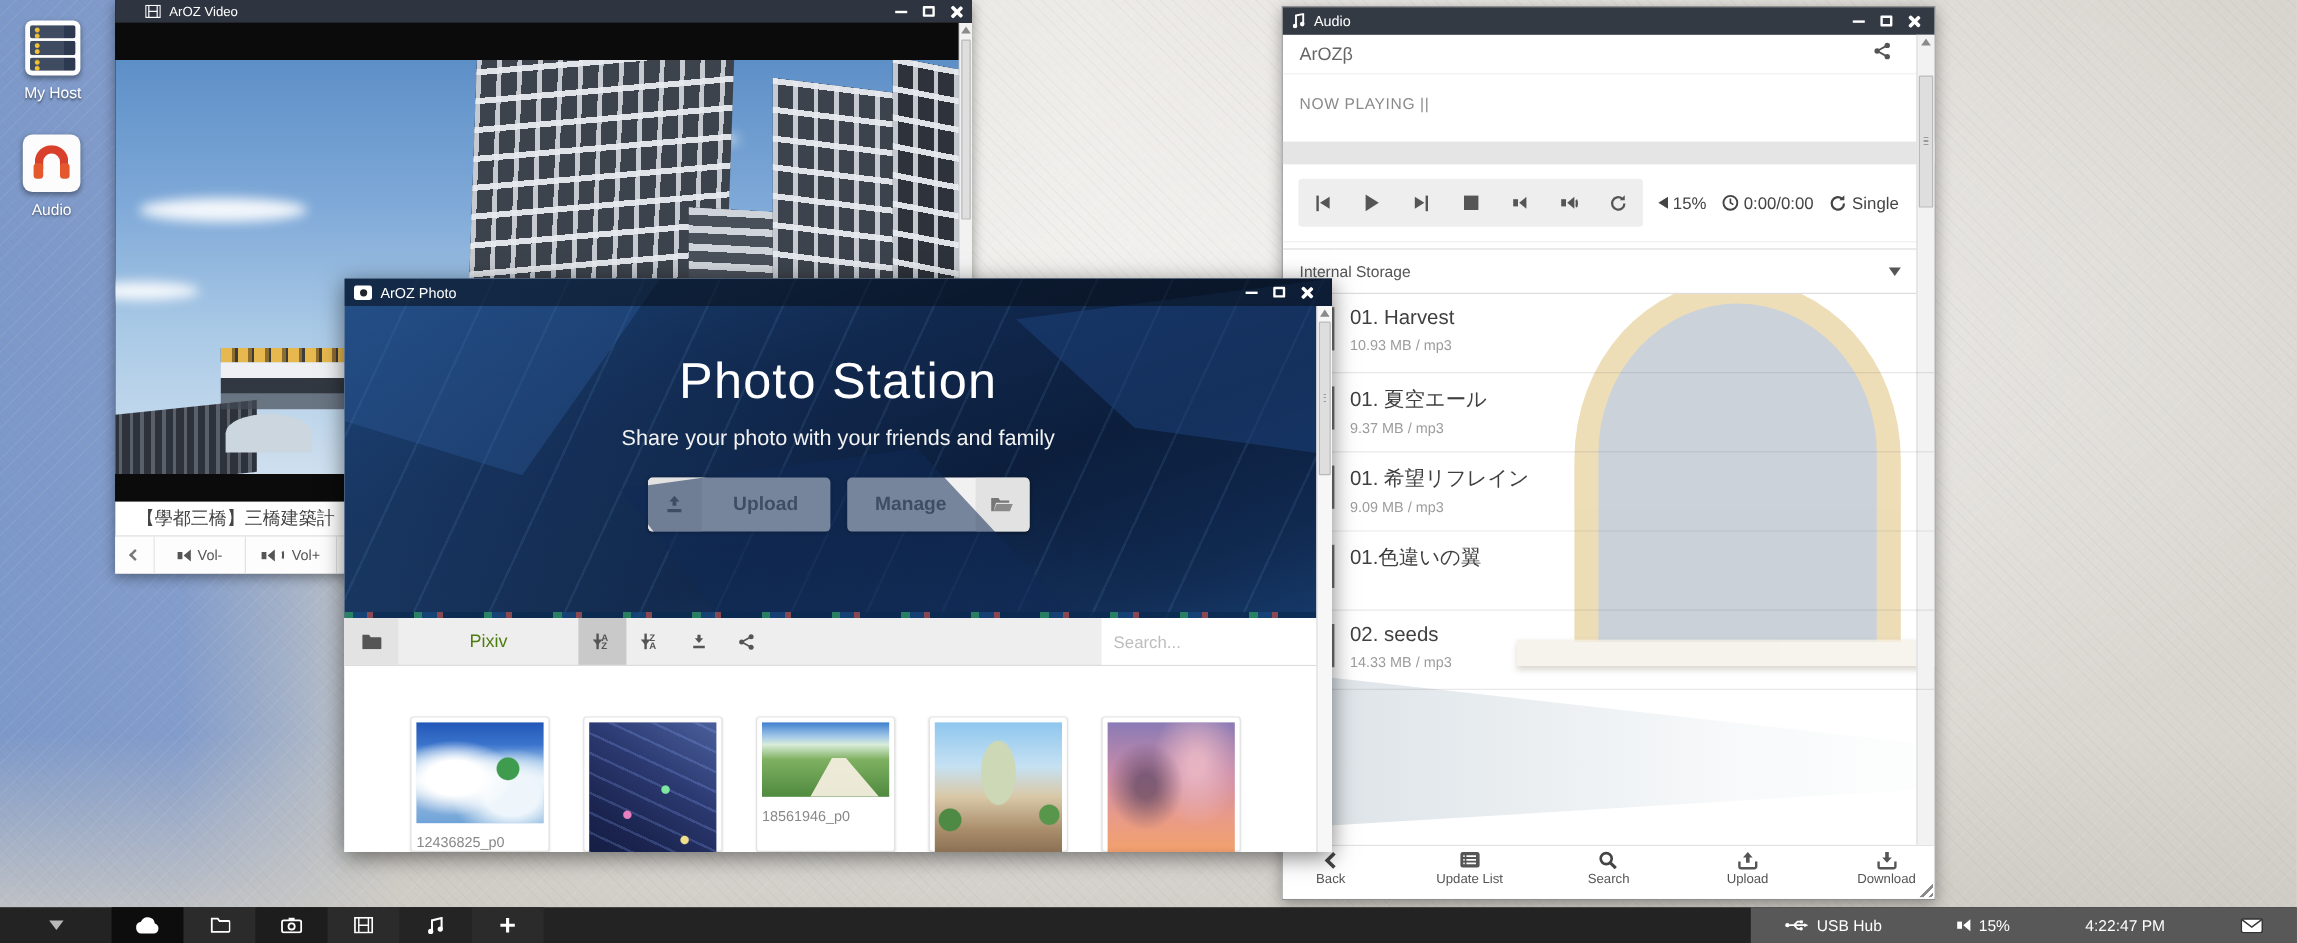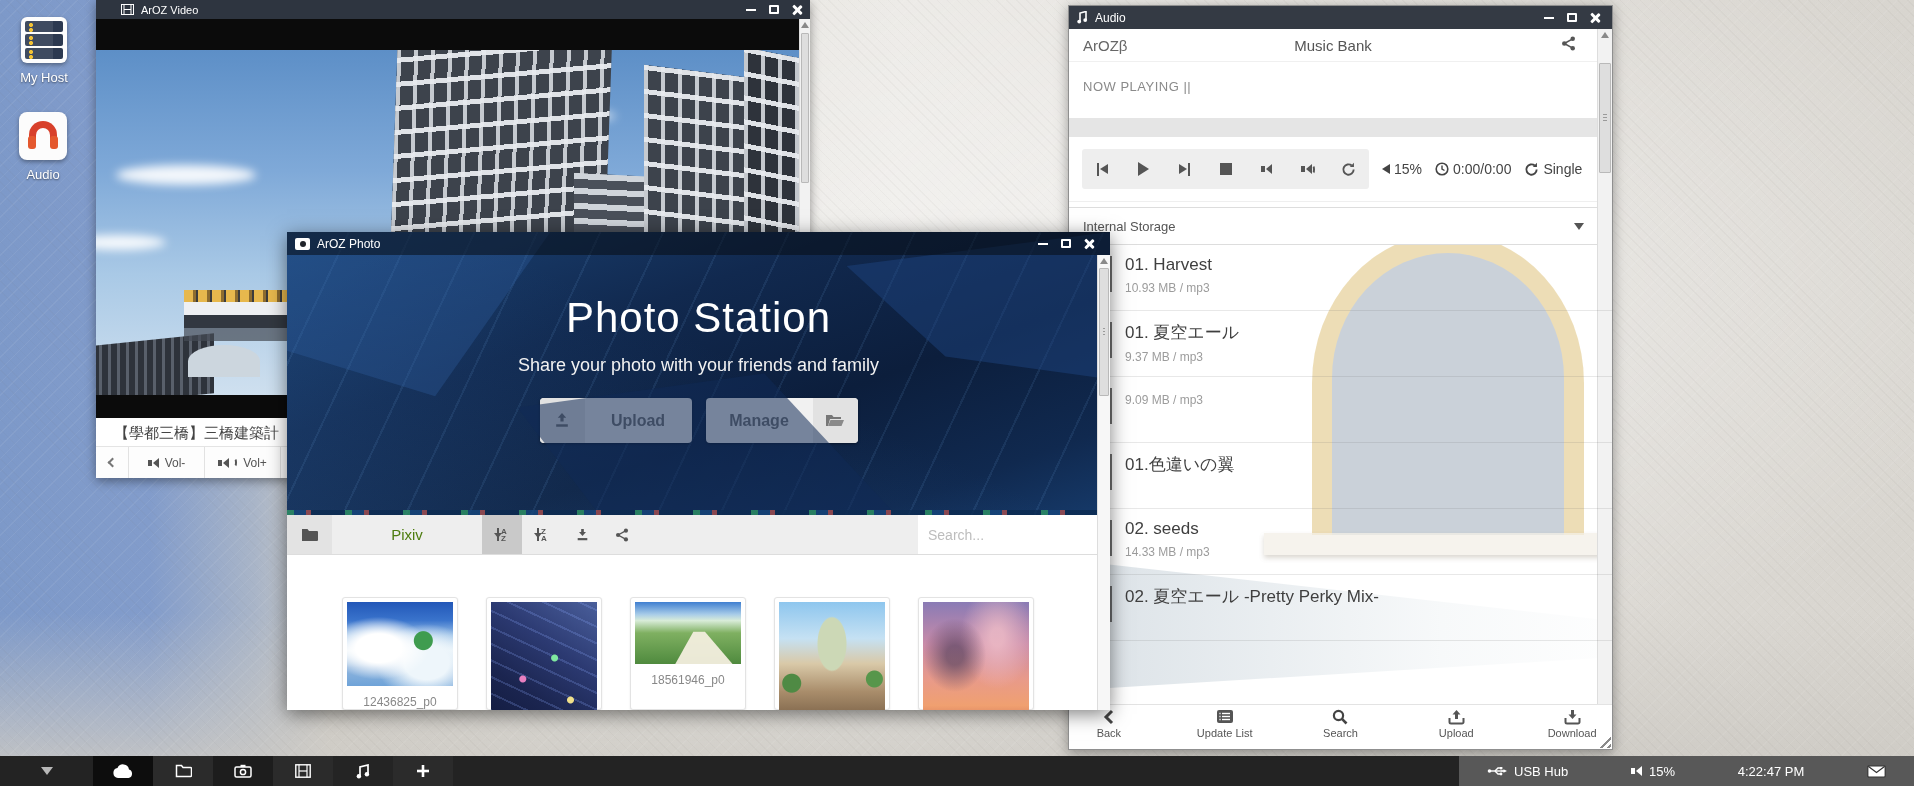--- a/index.html
+++ b/index.html
@@ -185,21 +185,21 @@
   .sort-arrow::after { content:""; position:absolute; left:-3px; bottom:-1px; border:4px solid transparent; border-top:5px solid #555; }
   .sort-letters { font-size:8px; line-height:7px; font-weight:bold; color:#555; white-space:pre-line; }
   .tb-search { margin-left:auto; width:192px; background:#fff; display:flex; align-items:center; padding:0 10px; }
   .tb-search input { border:none; outline:none; flex:1; font-size:14px; color:#ec4899; font-family:inherit; background:transparent; }
   .tb-search input::placeholder { color:#bdbdbd; }
   .photo-grid { position:relative; height:155px; background:#fff; display:flex; gap:28px;
       padding:42px 0 0 55px; overflow:hidden; }
   .pcard { width:116px; background:#fff; border:1px solid #e3e3e3; border-radius:3px; padding:4px;
       box-shadow:0 1px 2px rgba(0,0,0,0.10); cursor:pointer; flex:none; }
   .pimg { width:106px; position:relative; overflow:hidden; }
-  .pcap { text-align:center; font-size:12px; color:#888; margin-top:9px; }
+  .pcap { text-align:left; font-size:12px; color:#888; margin-top:9px; }
   .img1 { height:84px; background:
       radial-gradient(circle at 72% 46%, #3f9c4f 9px, rgba(63,156,79,0) 10px),
       radial-gradient(ellipse at 30% 55%, #fff 22%, rgba(255,255,255,0) 48%),
       radial-gradient(ellipse at 75% 72%, #eef6fb 20%, rgba(255,255,255,0) 45%),
       linear-gradient(to bottom,#2257b8 0%,#3a74cc 22%,#9cc2e8 40%,#e8f2f8 58%,#8fb5de 78%,#6fa3d8 100%); }
   .img2 { height:140px; background:
       radial-gradient(circle at 30% 55%, #e87fc0 3px, transparent 4px),
       radial-gradient(circle at 60% 40%, #7fe8a0 3px, transparent 4px),
       radial-gradient(circle at 75% 70%, #f0e08a 3px, transparent 4px),
       radial-gradient(circle at 45% 80%, #7fd0e8 3px, transparent 4px),
@@ -325,21 +325,20 @@
         <circle cx="8.2" cy="9.1" r="1.9" fill="#fff"></circle>
       </svg>
     <span>Audio</span>
     <span class="wctrls" style="margin-right:4px;">
       <span class="wmin"></span>
       <span class="wmax"></span>
       <span class="wclose"></span>
     </span>
   </div>
   <div class="a-header">
-    <span class="a-heading">Music Bank</span>
     <span class="a-brand">ArOZβ</span>
     <span class="a-share">
       <svg width="15" height="15" viewBox="0 0 16 16">
           <circle cx="12.5" cy="3" r="2.4" fill="#555"></circle>
           <circle cx="3.5" cy="8" r="2.4" fill="#555"></circle>
           <circle cx="12.5" cy="13" r="2.4" fill="#555"></circle>
           <line x1="3.5" y1="8" x2="12.5" y2="3" stroke="#555" stroke-width="1.6"></line>
           <line x1="3.5" y1="8" x2="12.5" y2="13" stroke="#555" stroke-width="1.6"></line>
         </svg>
     </span>
@@ -409,32 +408,29 @@
     </div>
     <div class="track">
       <div class="t-title">01. Harvest</div>
       <div class="t-meta">10.93 MB / mp3</div>
     </div>
     <div class="track">
       <div class="t-title">01. 夏空エール</div>
       <div class="t-meta">9.37 MB / mp3</div>
     </div>
     <div class="track">
+      <div class="t-title">01. 希望リフレイン</div>
       <div class="t-meta">9.09 MB / mp3</div>
     </div>
     <div class="track">
       <div class="t-title">01.色違いの翼</div>
     </div>
     <div class="track">
       <div class="t-title">02. seeds</div>
       <div class="t-meta">14.33 MB / mp3</div>
-    </div>
-    <div class="track">
-      <div class="t-title">02. 夏空エール -Pretty Perky Mix-</div>
-      <div class="t-meta"></div>
     </div>
   </div>
   <div class="a-nav">
     <div class="nav-item">
       <svg width="14" height="16" viewBox="0 0 14 16">
           <polyline points="10,2 4,8 10,14" fill="none" stroke="#444" stroke-width="3"></polyline>
         </svg>
       <span class="nlabel">Back</span>
     </div>
     <div class="nav-item">

